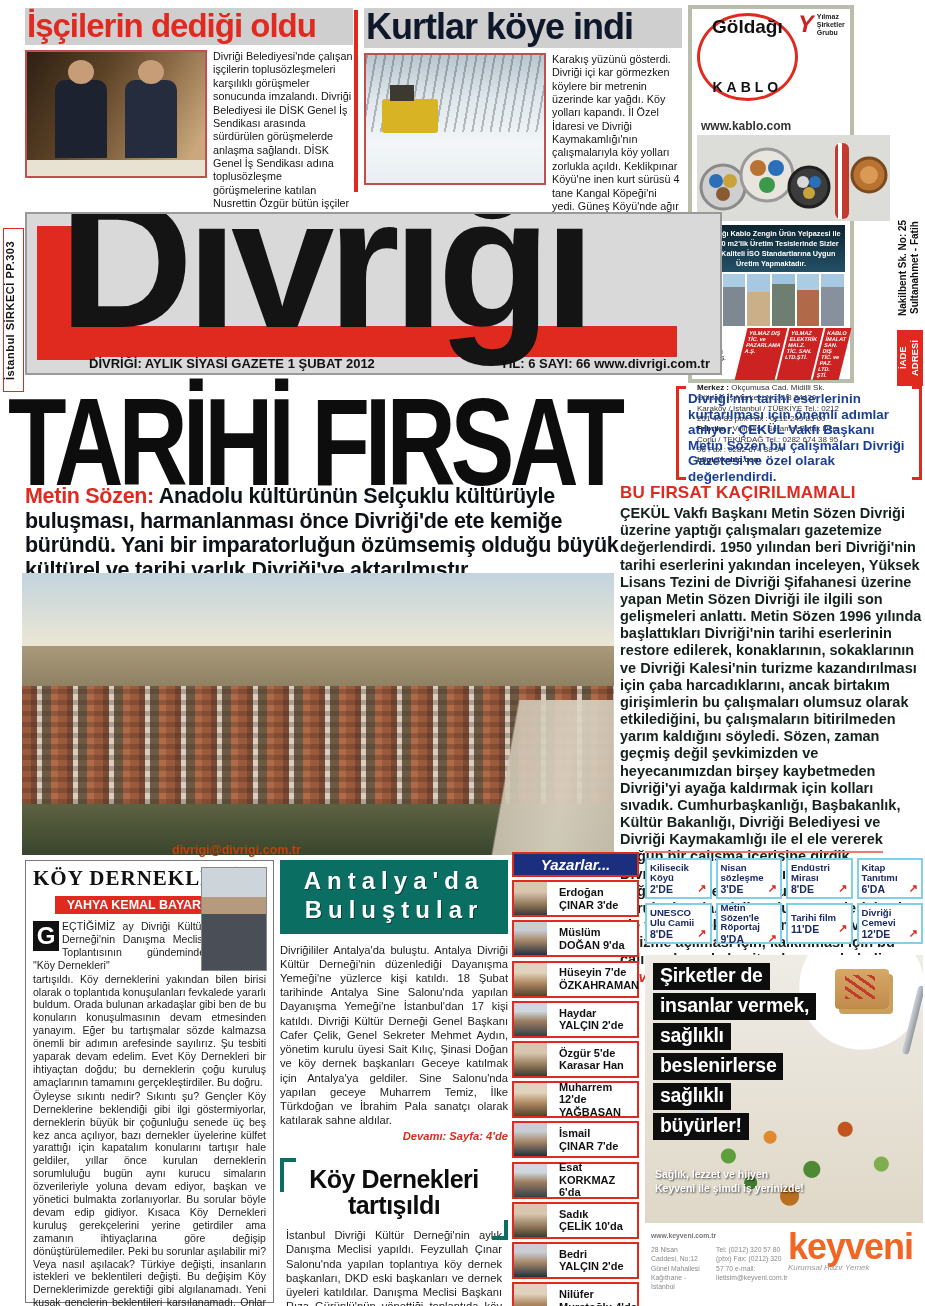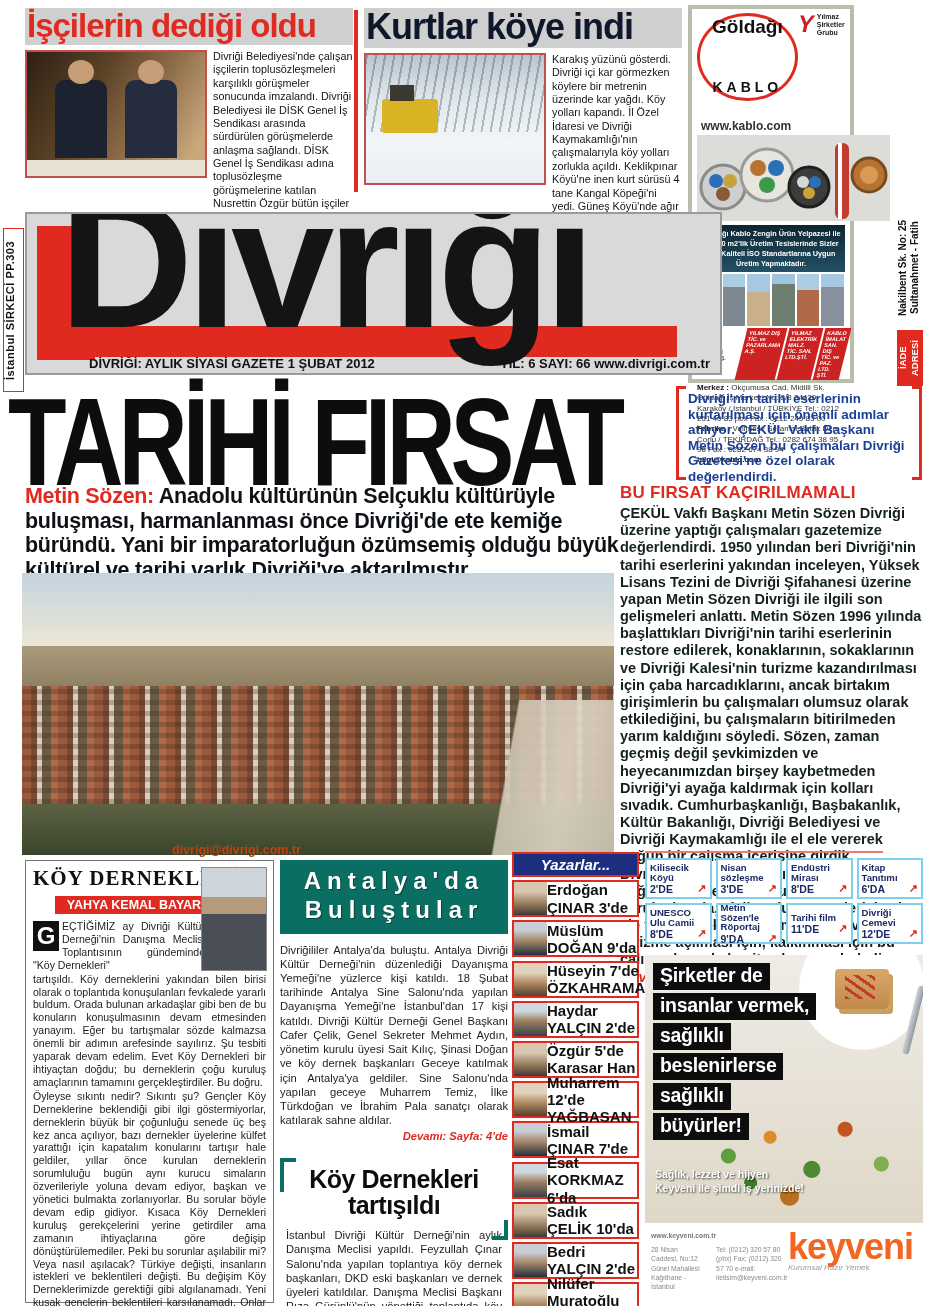--- a/index.html
+++ b/index.html
@@ -144,21 +144,21 @@
   
   #yazarlar { position:absolute; left:512px; top:852px; width:127px; }
   #yz-head { background:#1b2f7e; border:2px solid #e02a20; color:#fff; font-weight:bold;
              font-style:italic; font-size:15px; text-align:center; padding:2px 0; }
   .yz-item { border:2px solid #e02a20; display:flex; align-items:center; height:37px; margin-top:3.2px; background:#fff; }
   .yz-photo { width:33px; height:33px; flex:0 0 auto; }
   .ph-a{background:linear-gradient(180deg,#d9c6ae 30%,#8c7354 70%,#3e3a36);}
   .ph-b{background:linear-gradient(180deg,#c9cdd4 25%,#a98a6c 55%,#26303e);}
   .ph-c{background:linear-gradient(180deg,#e0d2bc 30%,#b08a62 60%,#55412f);}
   .ph-d{background:linear-gradient(180deg,#cfd8de 25%,#9c7e60 55%,#3a3f49);}
-  .yz-name { font-size:15px; font-weight:bold; color:#111; padding-left:0; line-height:1.15; }
+  .yz-name { font-size:11px; font-weight:bold; color:#111; padding-left:12px; line-height:1.15; }
   .yz-name span { display:block; }
 
   
   #refs { position:absolute; left:645px; top:858px; width:278px; display:grid;
           grid-template-columns:repeat(4,1fr); gap:4px; }
   .ref-box { border:2px solid #7fd0ee; background:#fff; padding:2px 3px 1px; height:41px;
              display:flex; flex-direction:column; justify-content:center; }
   .ref-title { font-size:9.6px; font-weight:bold; color:#1a2a66; line-height:1.02; }
   .ref-bottom { display:flex; justify-content:space-between; align-items:flex-end; }
   .ref-page { font-size:10.5px; font-weight:bold; color:#1a2a66; }

